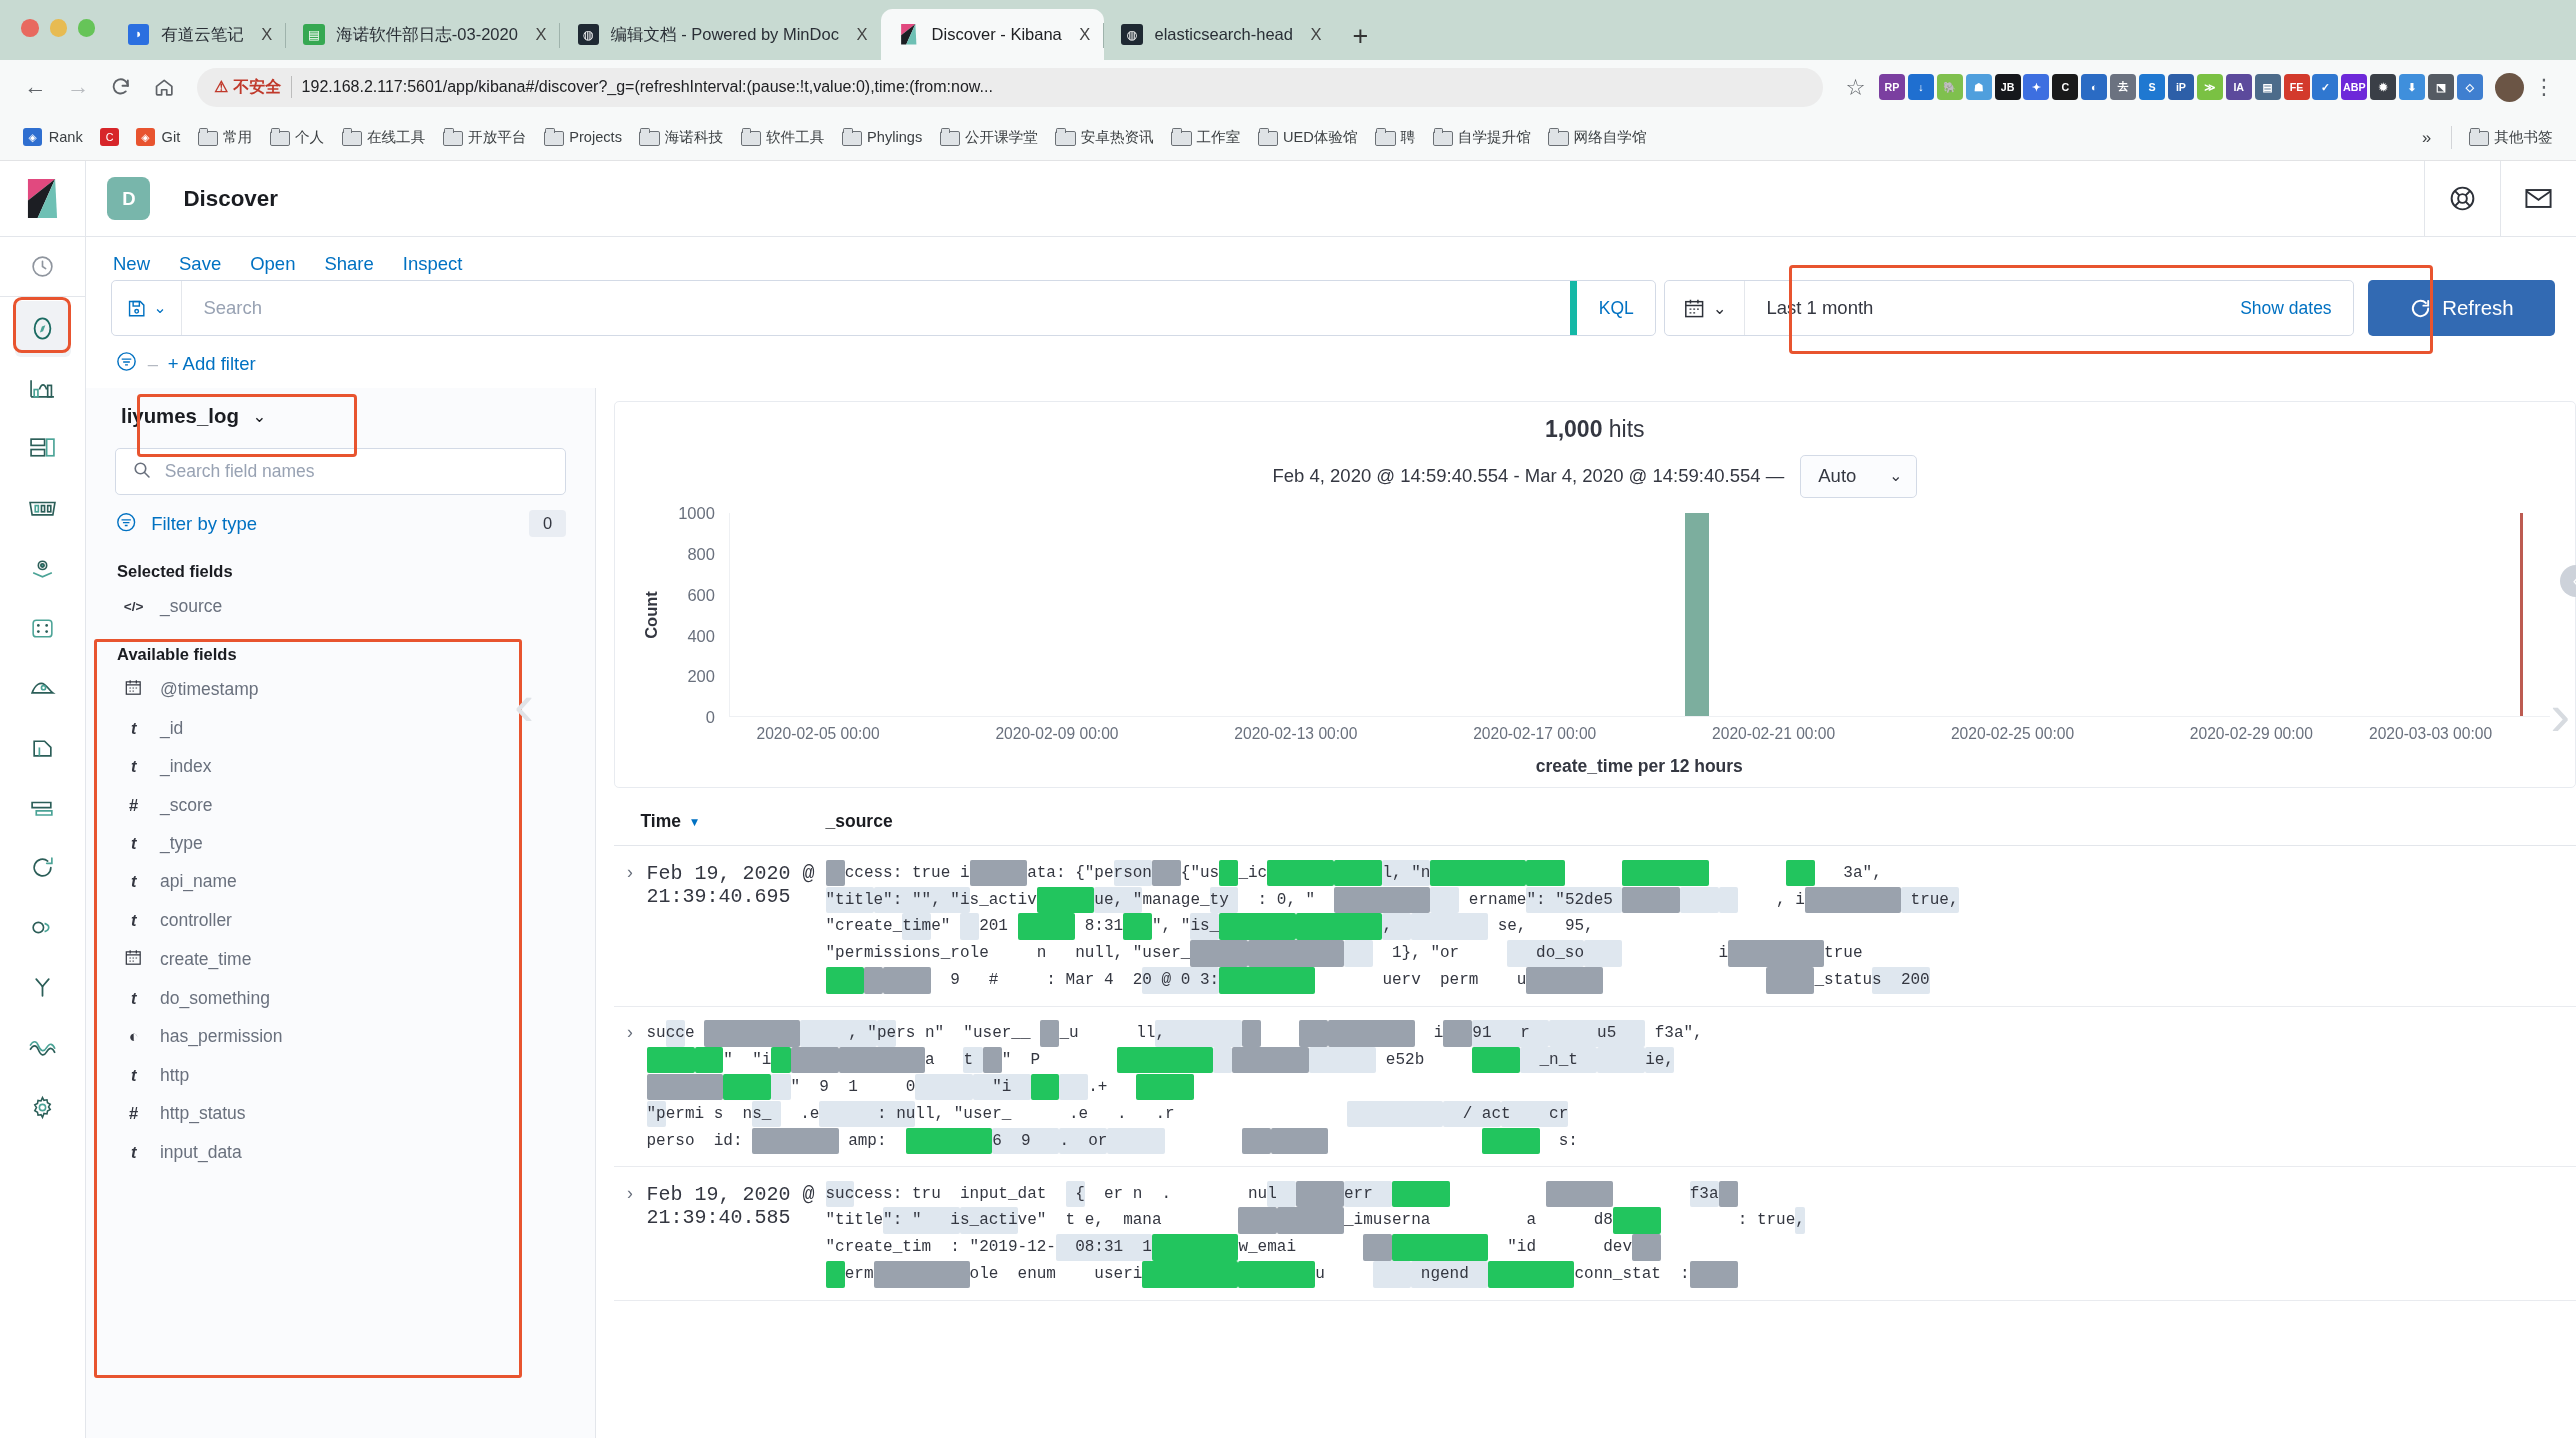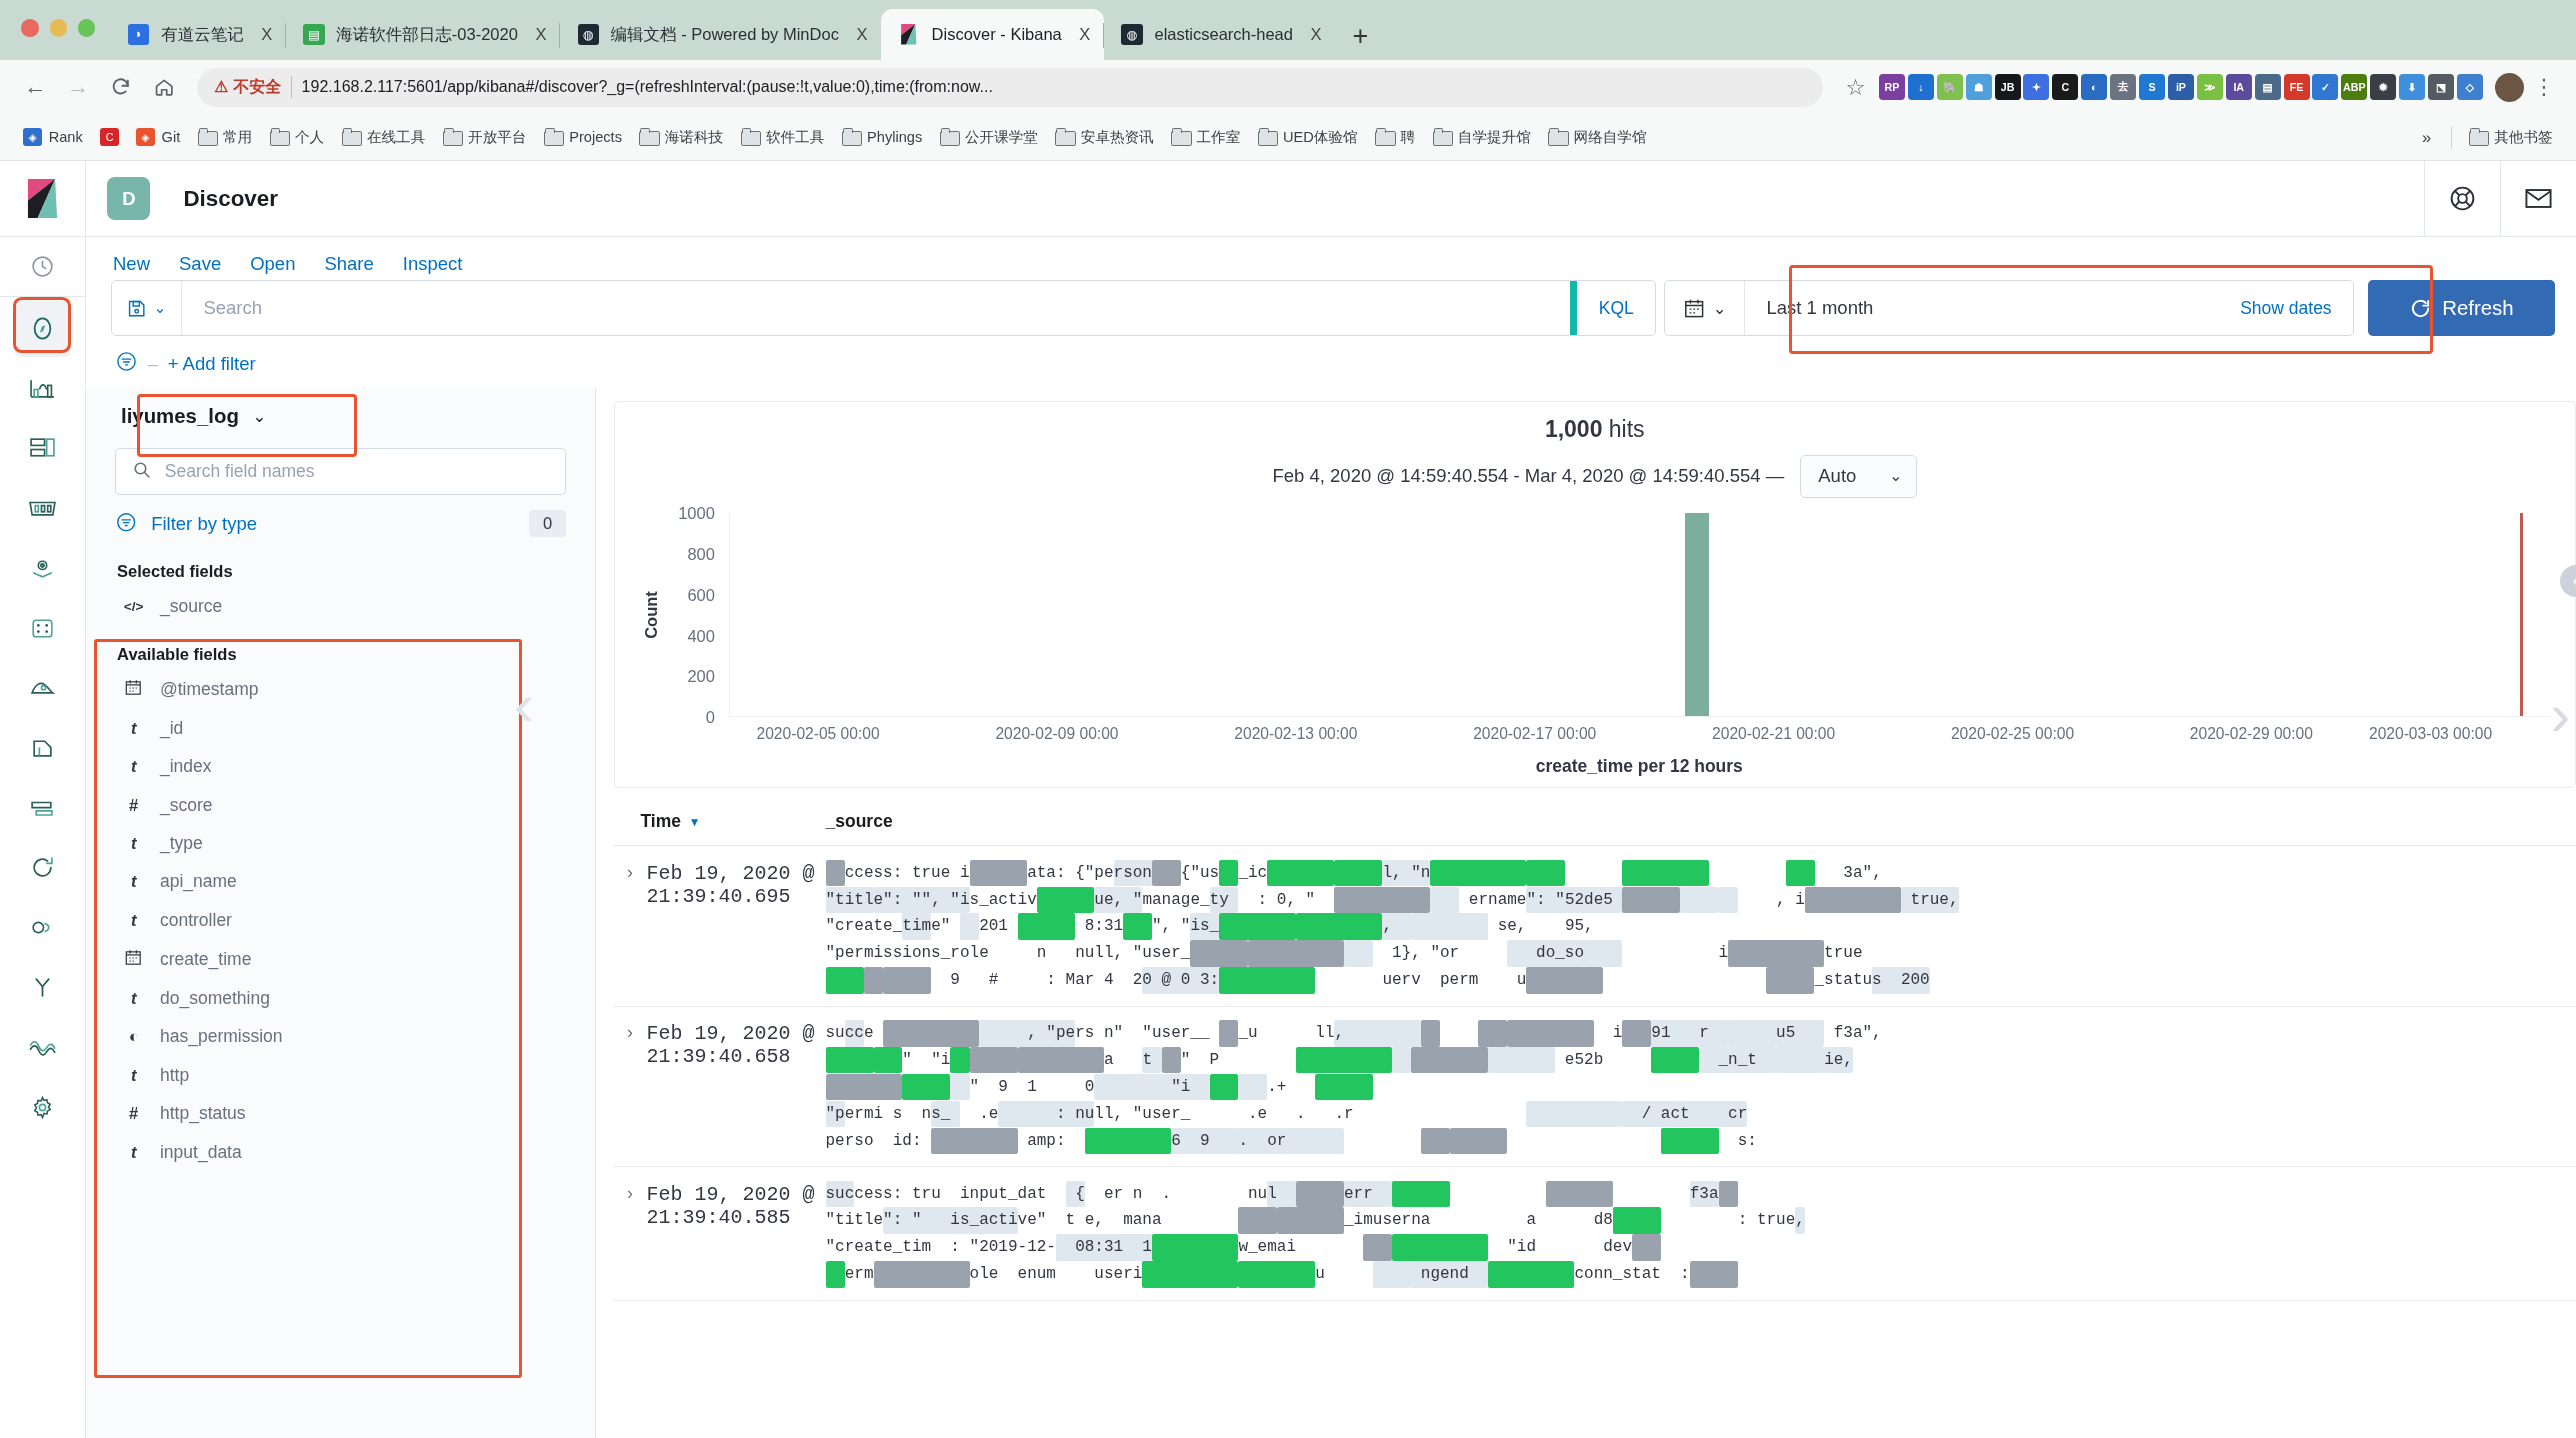--- a/index.html
+++ b/index.html
@@ -316,21 +316,21 @@
         <span class="ext" style="background: rgb(26, 26, 26);">C</span>
         <span class="ext" style="background: rgb(42, 107, 196);">◐</span>
         <span class="ext" style="background: rgb(107, 114, 128);">去</span>
         <span class="ext" style="background: rgb(31, 120, 209);">S</span>
         <span class="ext" style="background: rgb(45, 95, 168);">iP</span>
         <span class="ext" style="background: rgb(122, 193, 67);">≫</span>
         <span class="ext" style="background: rgb(92, 74, 156);">IA</span>
         <span class="ext" style="background: rgb(76, 107, 138);">▤</span>
         <span class="ext" style="background: rgb(211, 58, 44);">FE</span>
         <span class="ext" style="background: rgb(47, 119, 208);">✓</span>
-        <span class="ext" style="background: #4d7c0f;">ABP</span>
+        <span class="ext" style="background: #6d28d9;">ABP</span>
         <span class="ext" style="background: rgb(58, 63, 71);">✹</span>
         <span class="ext" style="background: rgb(63, 143, 220);">⬇</span>
         <span class="ext" style="background: rgb(85, 91, 99);">⬔</span>
         <span class="ext" style="background: rgb(63, 127, 208);">◇</span>
       </div>
     <div class="profile-pic"></div>
     <div class="kebab">⋮</div>
   </div>
 
   <div class="bookmarks">
@@ -780,21 +780,20 @@
                   <div class="doc-src">
                     <div class="doc-line"><span class="redact rd-mid" style="color:transparent;">su</span>ccess: true i<span class="redact rd-mid" style="color:transparent;">nput_d</span>ata: {"pe<span class="redact rd-pale">rson</span><span class="redact rd-mid" style="color:transparent;">": </span>{"us<span class="redact rd-dark" style="color:transparent;">er</span>_ic<span class="redact rd-dark" style="color:transparent;">on_url"</span><span class="redact rd-dark" style="color:transparent;">: nul</span><span class="redact rd-pale">l, "n</span><span class="redact rd-dark" style="color:transparent;">ame":     </span><span class="redact rd-dark" style="color:transparent;">    </span>      <span class="redact rd-dark" style="color:transparent;"> id": 691</span>        <span class="redact rd-dark" style="color:transparent;">   </span>   3a",</div>
                     <div class="doc-line"><span class="redact rd-pale">"titl</span><span class="redact rd-pale">e": "", "i</span>s_activ<span class="redact rd-dark" style="color:transparent;">e": tr</span><span class="redact rd-pale">ue, "</span>manage_<span class="redact rd-pale">ty </span>  : 0, "  <span class="redact rd-mid" style="color:transparent;">id":      </span><span class="redact rd-pale">   </span> ername<span class="redact rd-pale">": "52de5 </span><span class="redact rd-mid" style="color:transparent;">   d  </span><span class="redact rd-pale">    </span><span class="redact rd-pale">  </span>    , i<span class="redact rd-mid" style="color:transparent;">s      l":</span><span class="redact rd-pale"> true,</span></div>
                     <div class="doc-line">"create_<span class="redact rd-pale">tim</span>e" <span class="redact rd-pale">  </span>201 <span class="redact rd-dark" style="color:transparent;"> / 07 </span> 8:31<span class="redact rd-dark" style="color:transparent;">:17</span>", "<span class="redact rd-pale">is_</span><span class="redact rd-dark" style="color:transparent;">low_er  </span><span class="redact rd-dark" style="color:transparent;"> l": true</span><span class="redact rd-pale">,  </span><span class="redact rd-pale">        </span> se,    95,</div>
                     <div class="doc-line">"permissions_role     n   null, "user_<span class="redact rd-mid" style="color:transparent;">l"user</span><span class="redact rd-mid" style="color:transparent;">_info_wec </span><span class="redact rd-pale">   </span>  1}, "or     <span class="redact rd-pale">   do_so</span><span class="redact rd-pale">    </span>          i<span class="redact rd-mid" style="color:transparent;">      ve: </span>true</div>
                     <div class="doc-line"><span class="redact rd-dark" style="color:transparent;">p  c</span><span class="redact rd-mid" style="color:transparent;">  </span><span class="redact rd-mid" style="color:transparent;">    2</span>  9   #     : Mar 4  2<span class="redact rd-pale">0 @ 0 3:</span><span class="redact rd-dark" style="color:transparent;">36 2 59   </span>       uerv  perm    u<span class="redact rd-mid" style="color:transparent;">ser_ma  </span>                 <span class="redact rd-mid" style="color:transparent;"> .ctp</span>_statu<span class="redact rd-pale">s  200</span></div>
                   </div>
                 </div>
                 <div class="doc-row">
                   <div class="expander">›</div>
-                  <div class="doc-time">Feb 19, 2020 @ 21:39:40.658</div>
                   <div class="doc-src">
                     <div class="doc-line">su<span class="redact rd-pale">cc</span>e <span class="redact rd-mid" style="color:transparent;">  rt in   </span><span class="redact rd-pale">     , "</span><span class="redact rd-pale">pe</span>rs n"  "user__ <span class="redact rd-mid" style="color:transparent;">on</span>_u      ll<span class="redact rd-pale">,        </span><span class="redact rd-mid" style="color:transparent;">  </span>    <span class="redact rd-mid" style="color:transparent;">   </span><span class="redact rd-mid" style="color:transparent;">    36"  </span>  i<span class="redact rd-mid" style="color:transparent;">d  </span><span class="redact rd-pale">91   r  </span><span class="redact rd-pale">     u5   </span> f3a",</div>
                     <div class="doc-line"><span class="redact rd-dark" style="color:transparent;">"titl</span><span class="redact rd-dark" style="color:transparent;">e  </span>"  "i<span class="redact rd-dark" style="color:transparent;">s </span><span class="redact rd-mid" style="color:transparent;">   j </span><span class="redact rd-mid" style="color:transparent;">   rue  m</span>a   <span class="redact rd-pale">t </span><span class="redact rd-mid" style="color:transparent;">pe</span>"  P        <span class="redact rd-dark" style="color:transparent;">     d"   </span><span class="redact rd-pale">  </span><span class="redact rd-mid" style="color:transparent;">     .n </span><span class="redact rd-pale">       </span> e52b     <span class="redact rd-dark" style="color:transparent;">     </span><span class="redact rd-pale">  _n_t  </span><span class="redact rd-pale">     </span><span class="redact rd-pale">ie,</span></div>
                     <div class="doc-line"><span class="redact rd-mid" style="color:transparent;">"creat .</span><span class="redact rd-dark" style="color:transparent;">t  ."</span><span class="redact rd-pale">  </span>"  9  1     0<span class="redact rd-pale">      </span><span class="redact rd-pale">  "i  </span><span class="redact rd-dark" style="color:transparent;">.  </span><span class="redact rd-pale">   </span>.+   <span class="redact rd-dark" style="color:transparent;">    26</span></div>
                     <div class="doc-line"><span class="redact rd-pale">"p</span>ermi s  n<span class="redact rd-pale">s_ </span>  .e<span class="redact rd-pale">      : nu</span>ll, "user_      .e   .   .r                  <span class="redact rd-pale">          </span><span class="redact rd-pale">  / ac</span><span class="redact rd-pale">t    cr</span></div>
                     <div class="doc-line">perso  id: <span class="redact rd-mid" style="color:transparent;">2  5     </span> amp:  <span class="redact rd-dark" style="color:transparent;"> 4      2</span><span class="redact rd-pale">6  9   </span><span class="redact rd-pale">.  or</span><span class="redact rd-pale">      </span>        <span class="redact rd-mid" style="color:transparent;">   </span><span class="redact rd-mid" style="color:transparent;">      </span>                <span class="redact rd-dark" style="color:transparent;"> +n_  </span>  s:</div>
                   </div>
                 </div>
                 <div class="doc-row">
                   <div class="expander">›</div>

